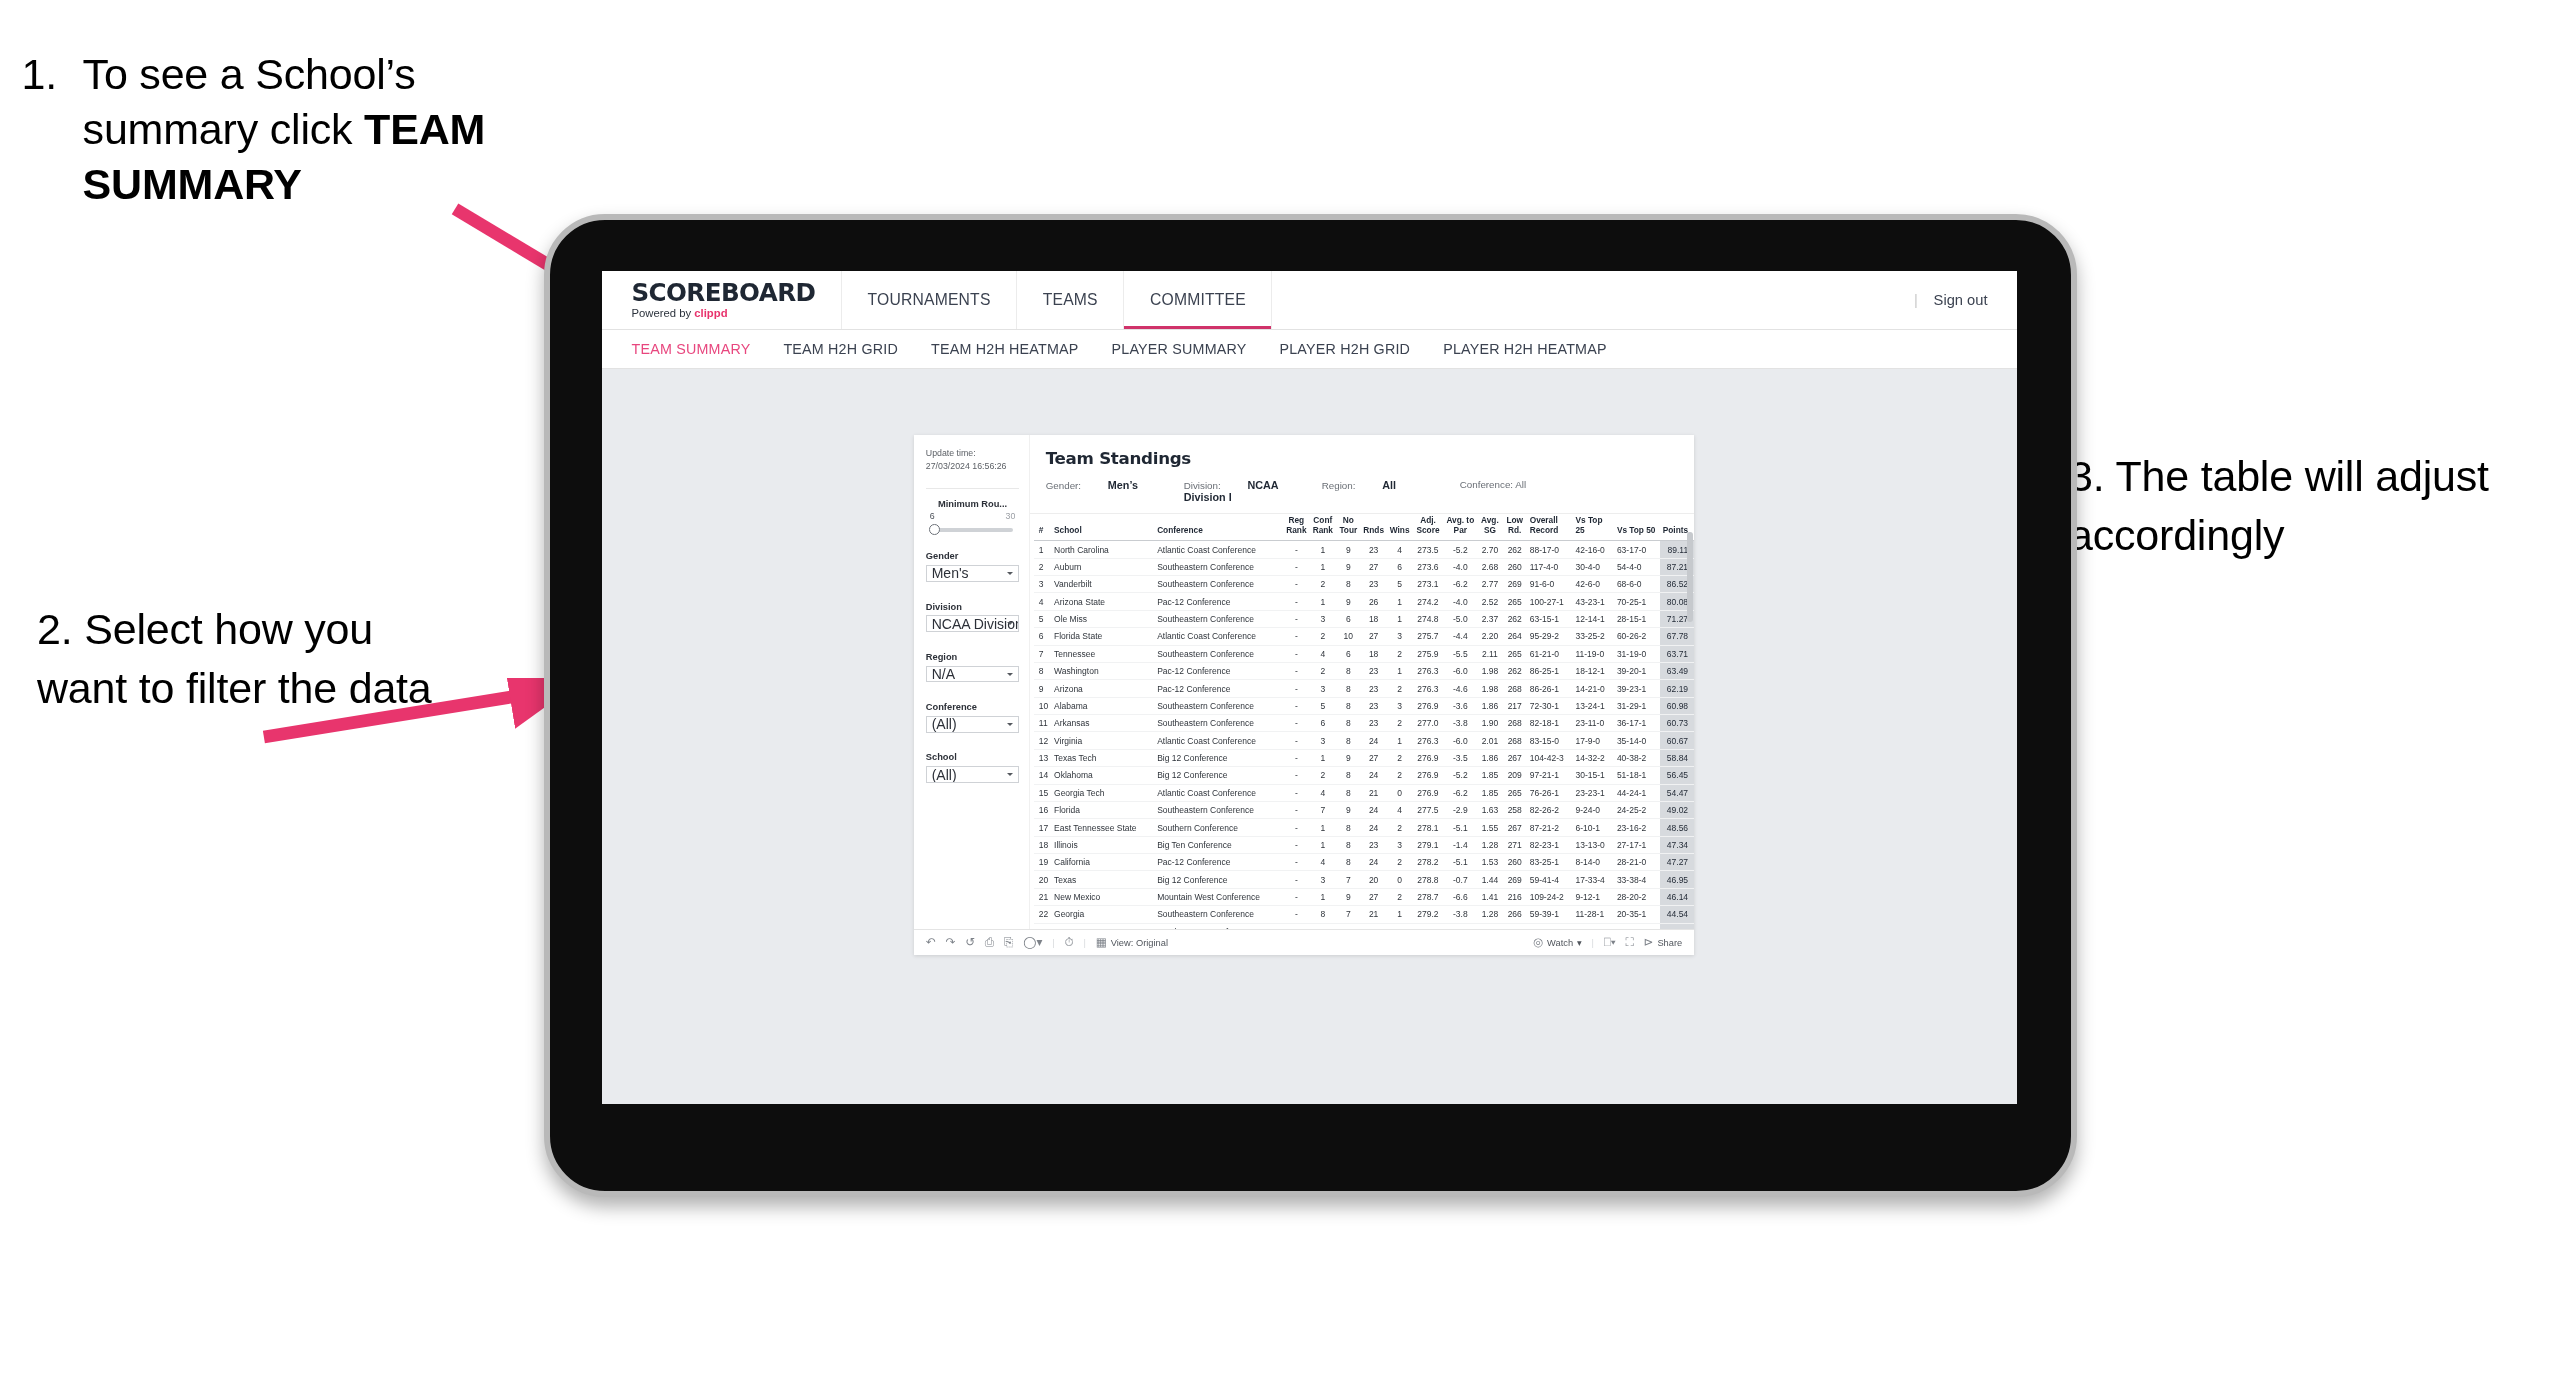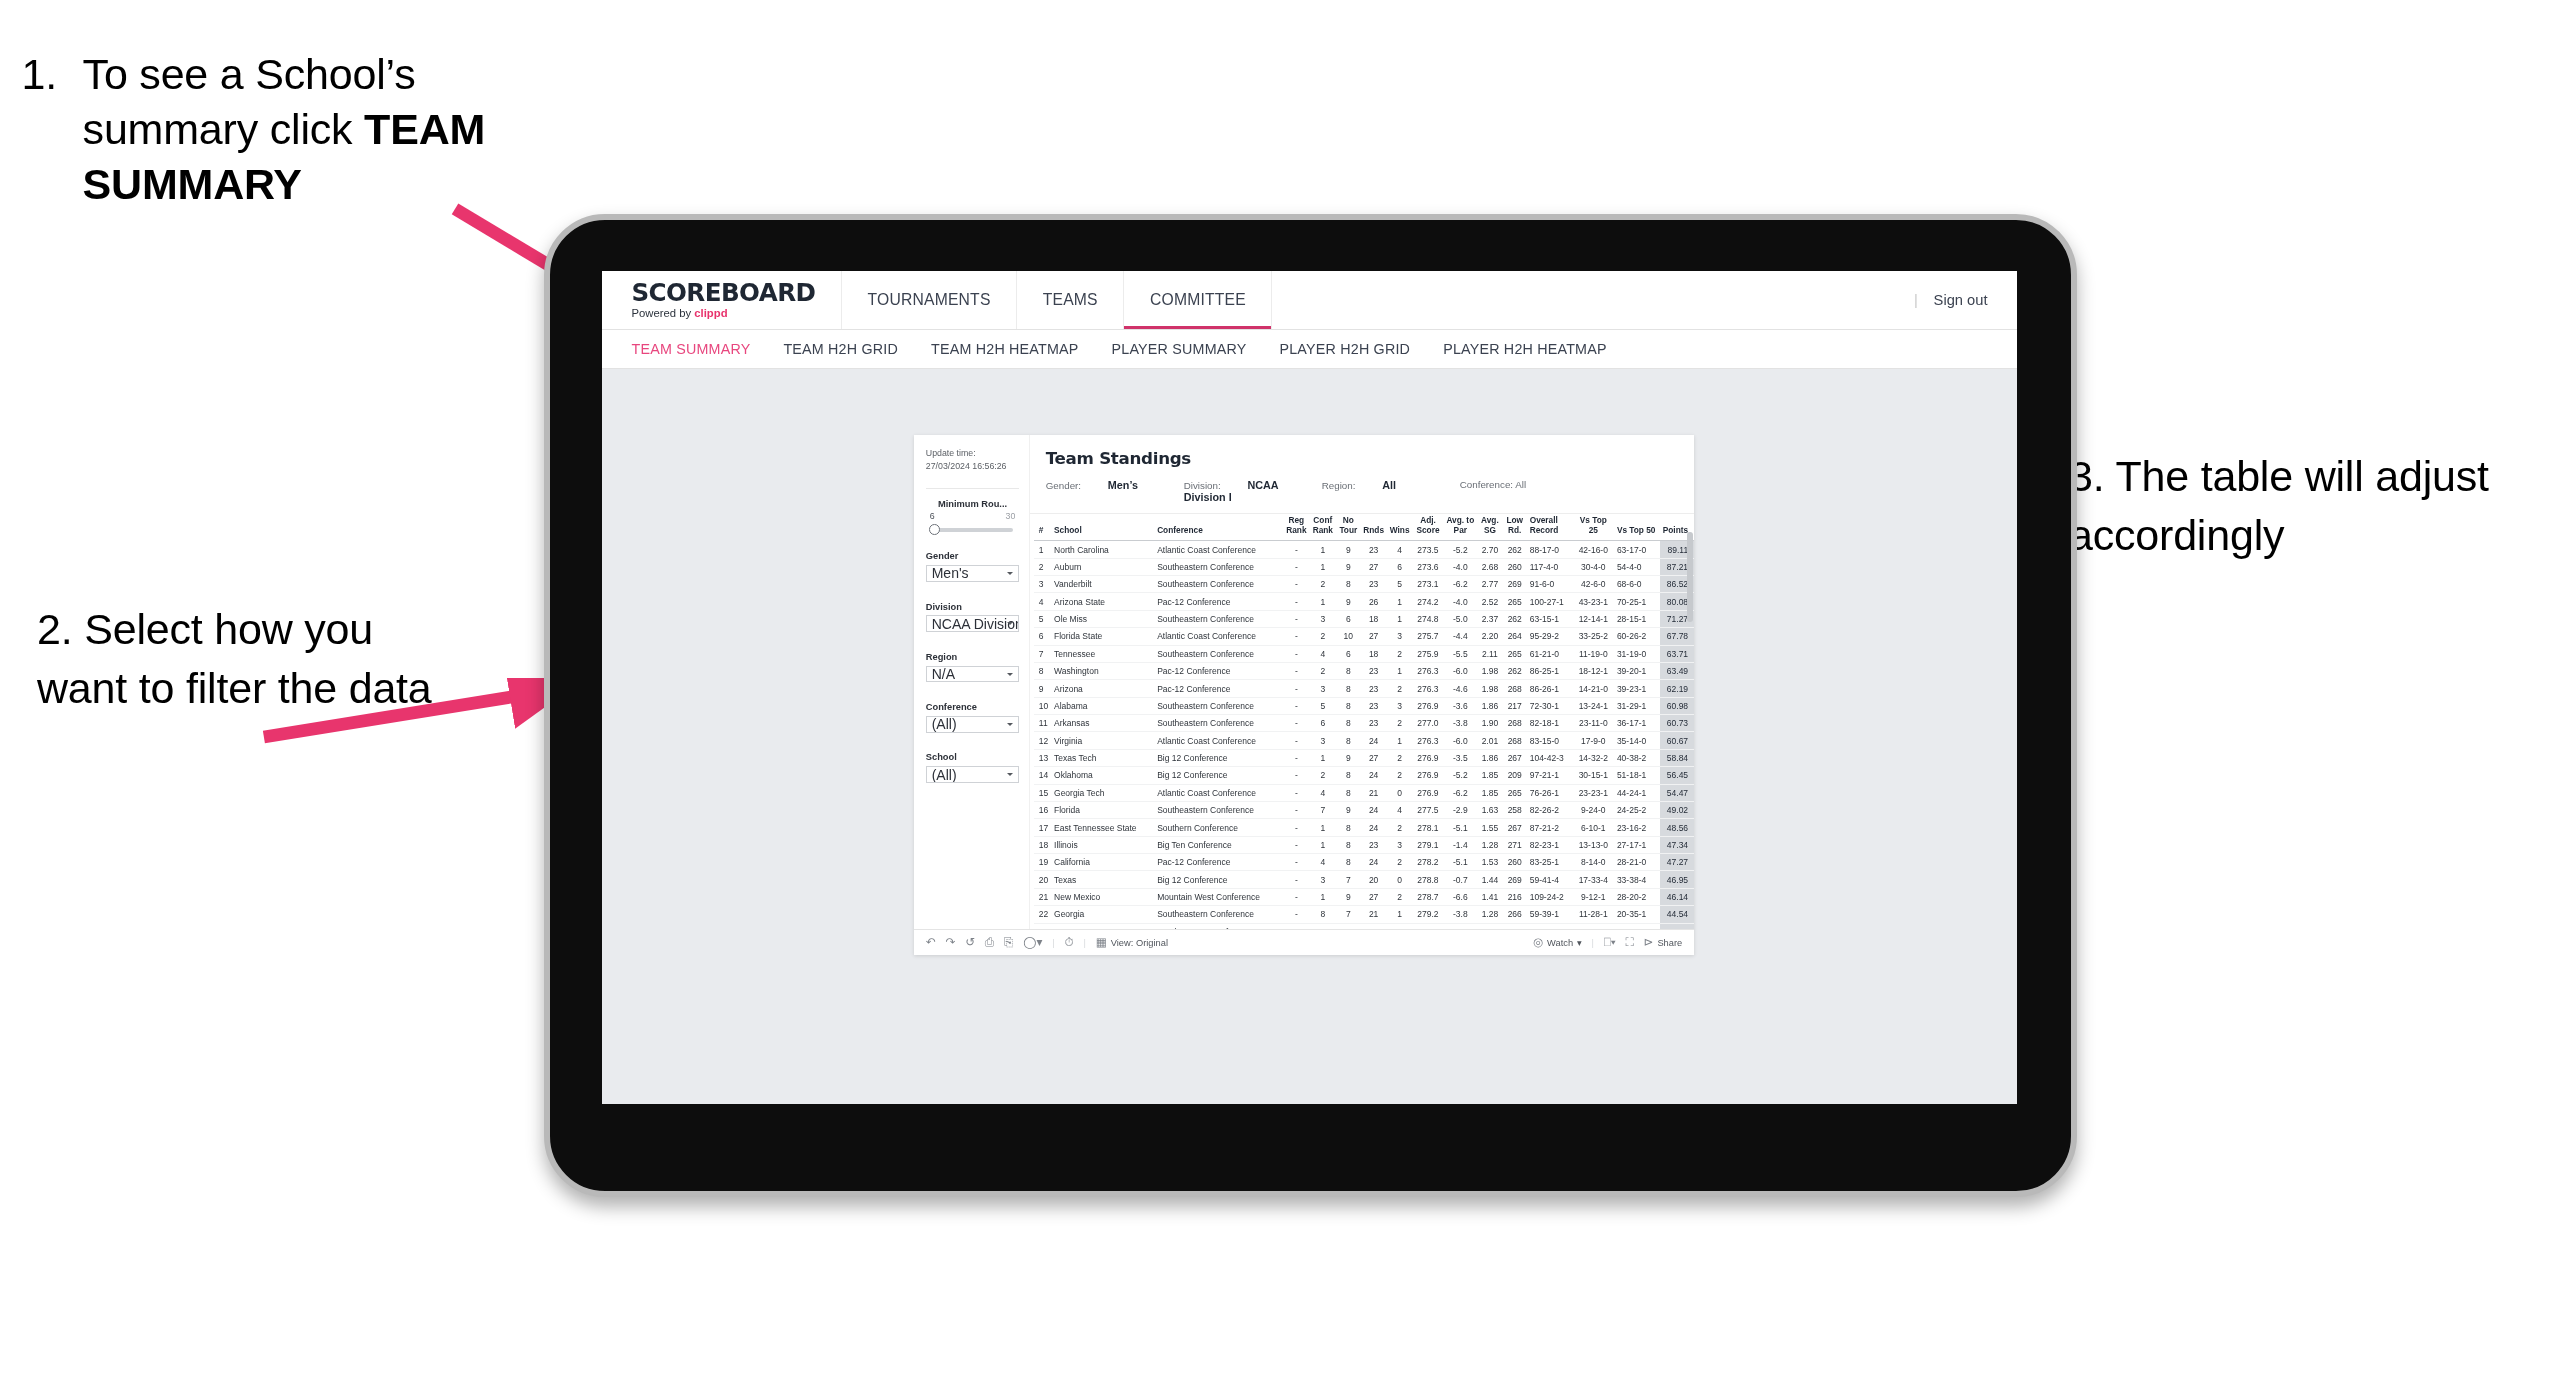--- a/index.html
+++ b/index.html
@@ -175,21 +175,21 @@
   .w-reg { width: 25.6px; }
   .w-conf { width: 27.5px; }
   .w-notour { width: 24.6px; }
   .w-rnds { width: 25.6px; }
   .w-wins { width: 25.6px; }
   .w-adj { width: 33px; }
   .w-par { width: 33px; }
   .w-sg { width: 27.5px; }
   .w-low { width: 25.6px; text-align: center; }
   .w-rec { width: 51px; text-align: left; }
-  .w-t25 { width: 47px; text-align: center; }
+  .w-t25 { width: 47px; text-align: left; }
   .w-t50 { width: 47px; text-align: left; }
   .w-pts { width: 33px; text-align: right; padding-right: 5.9px !important; }
   td.pts { background: #d7dade; color: #1f2733; }
   .scrollbar {
     position: absolute; right: 1px; top: 17.7px;
     width: 5.9px; height: 90px; background: #c6c9cd; border-radius: 2.9px;
   }
 
   
   #viz-toolbar {

